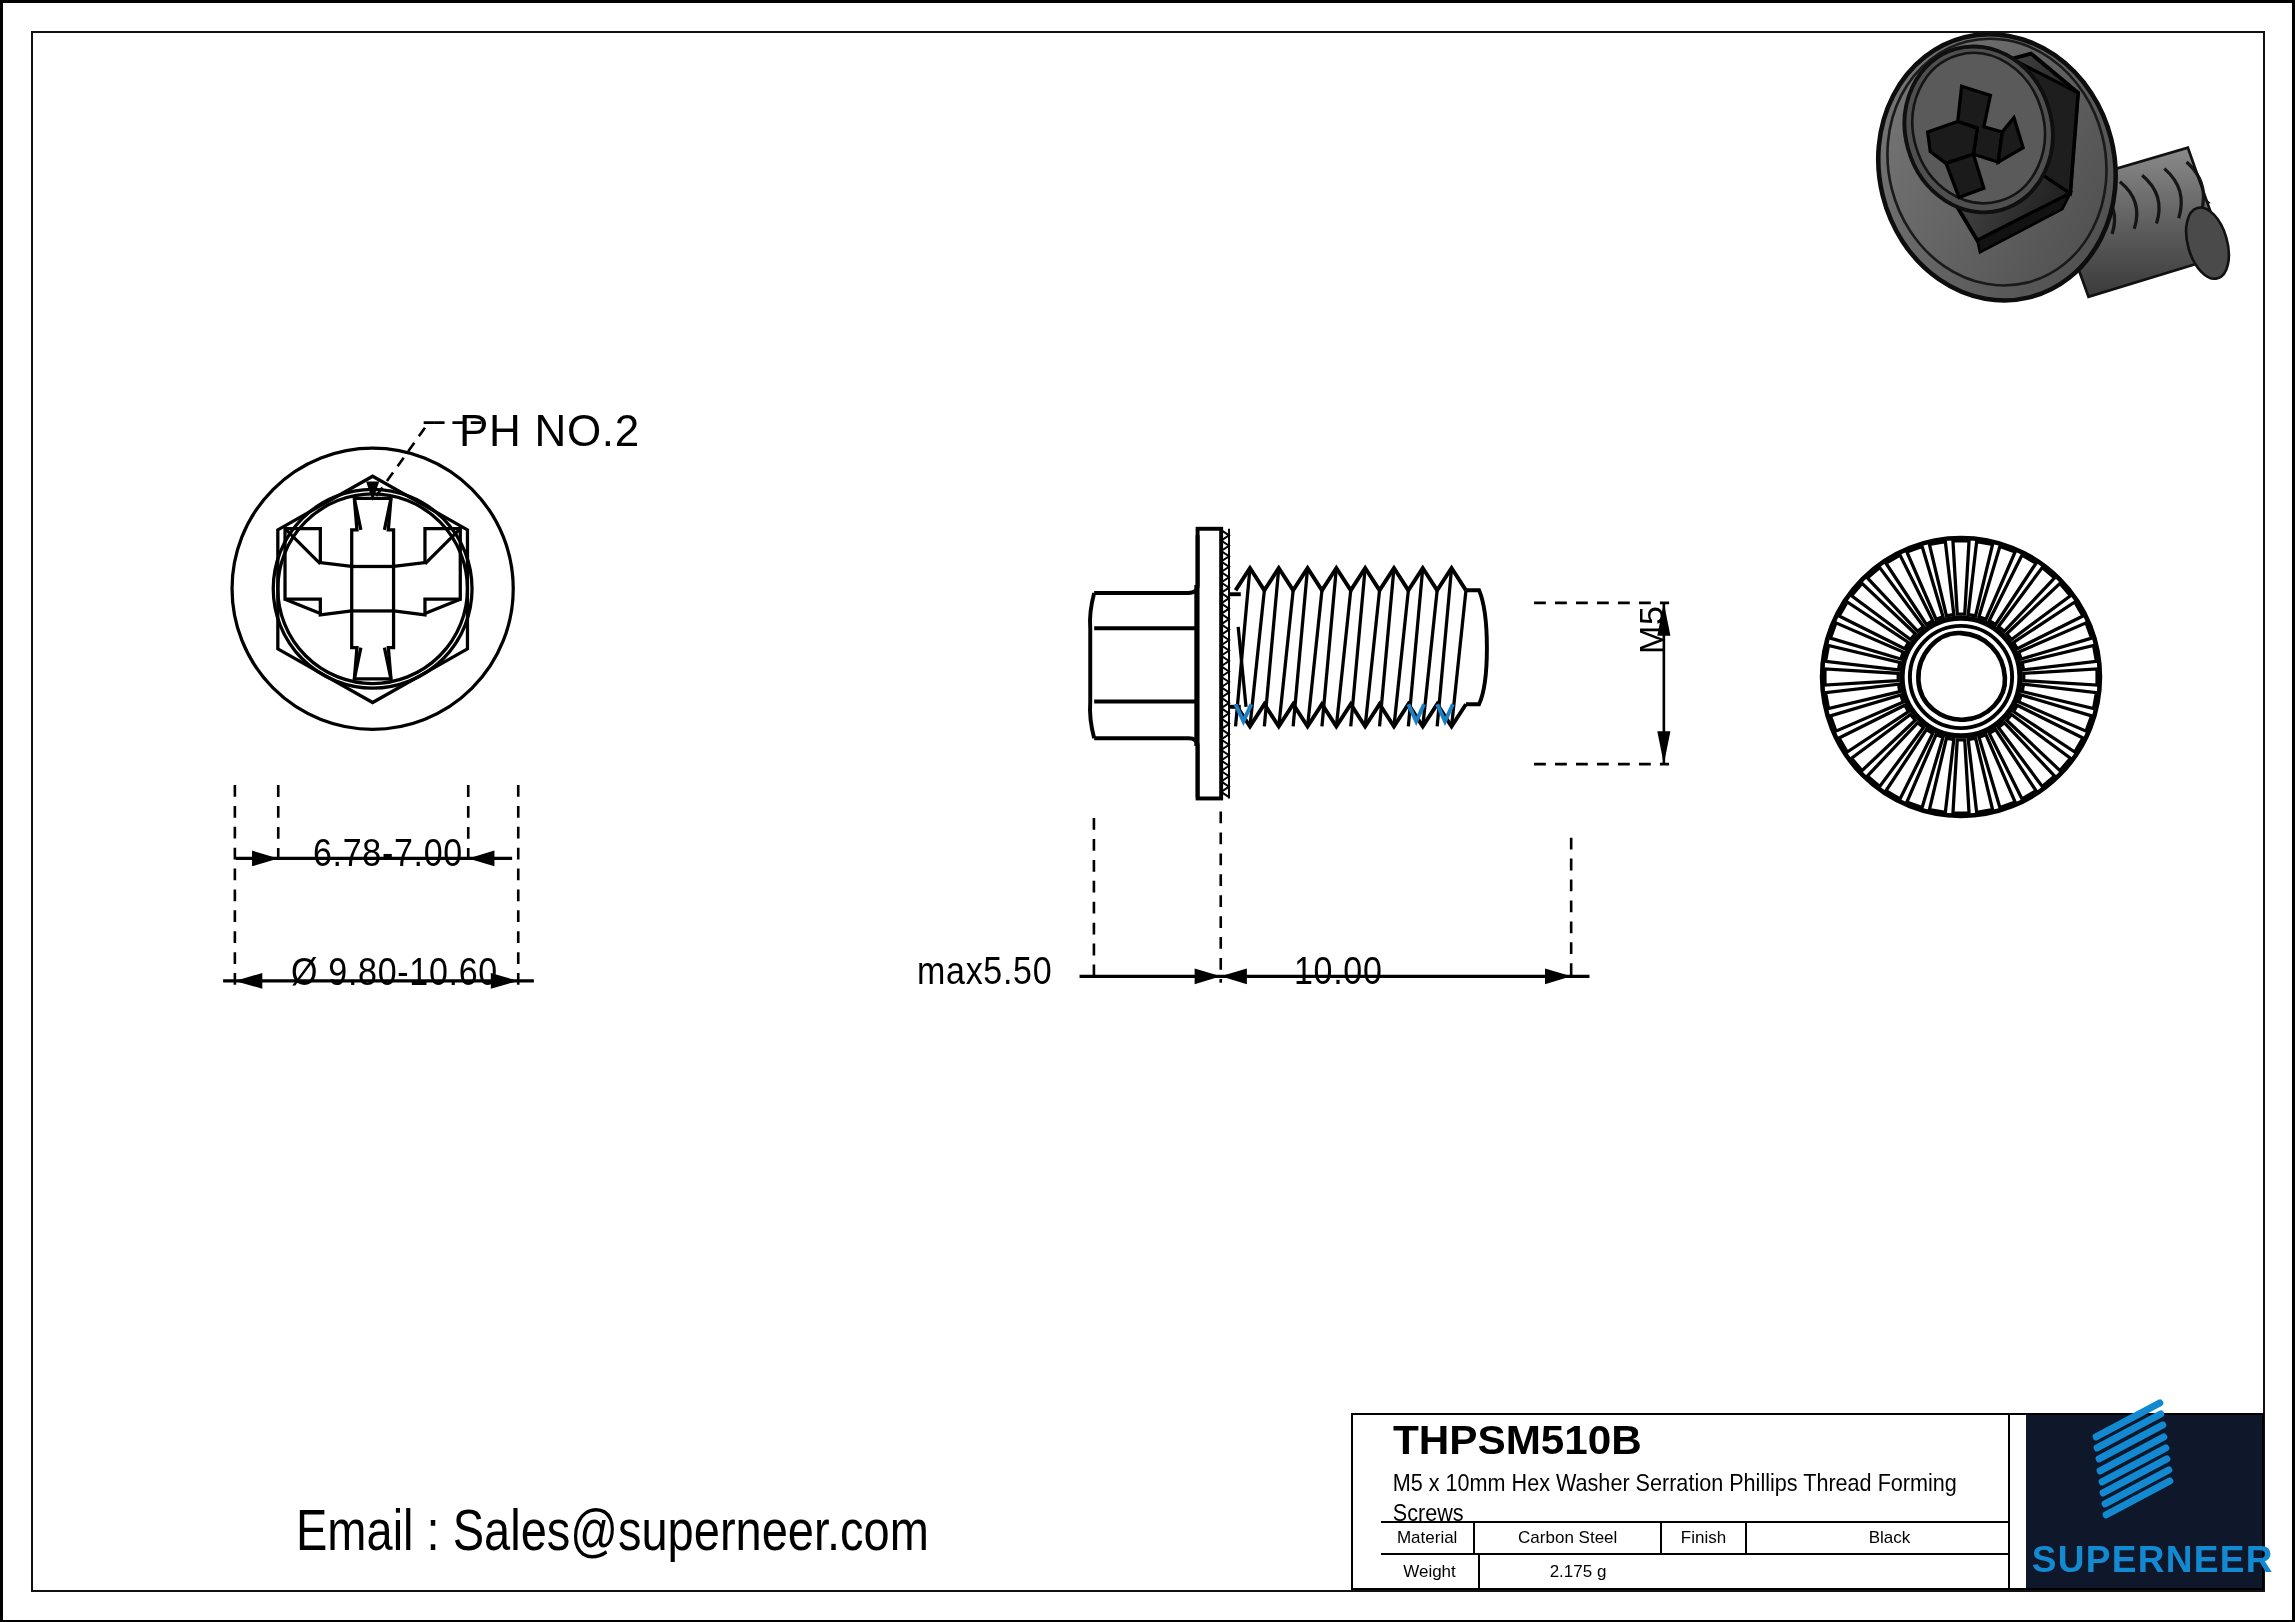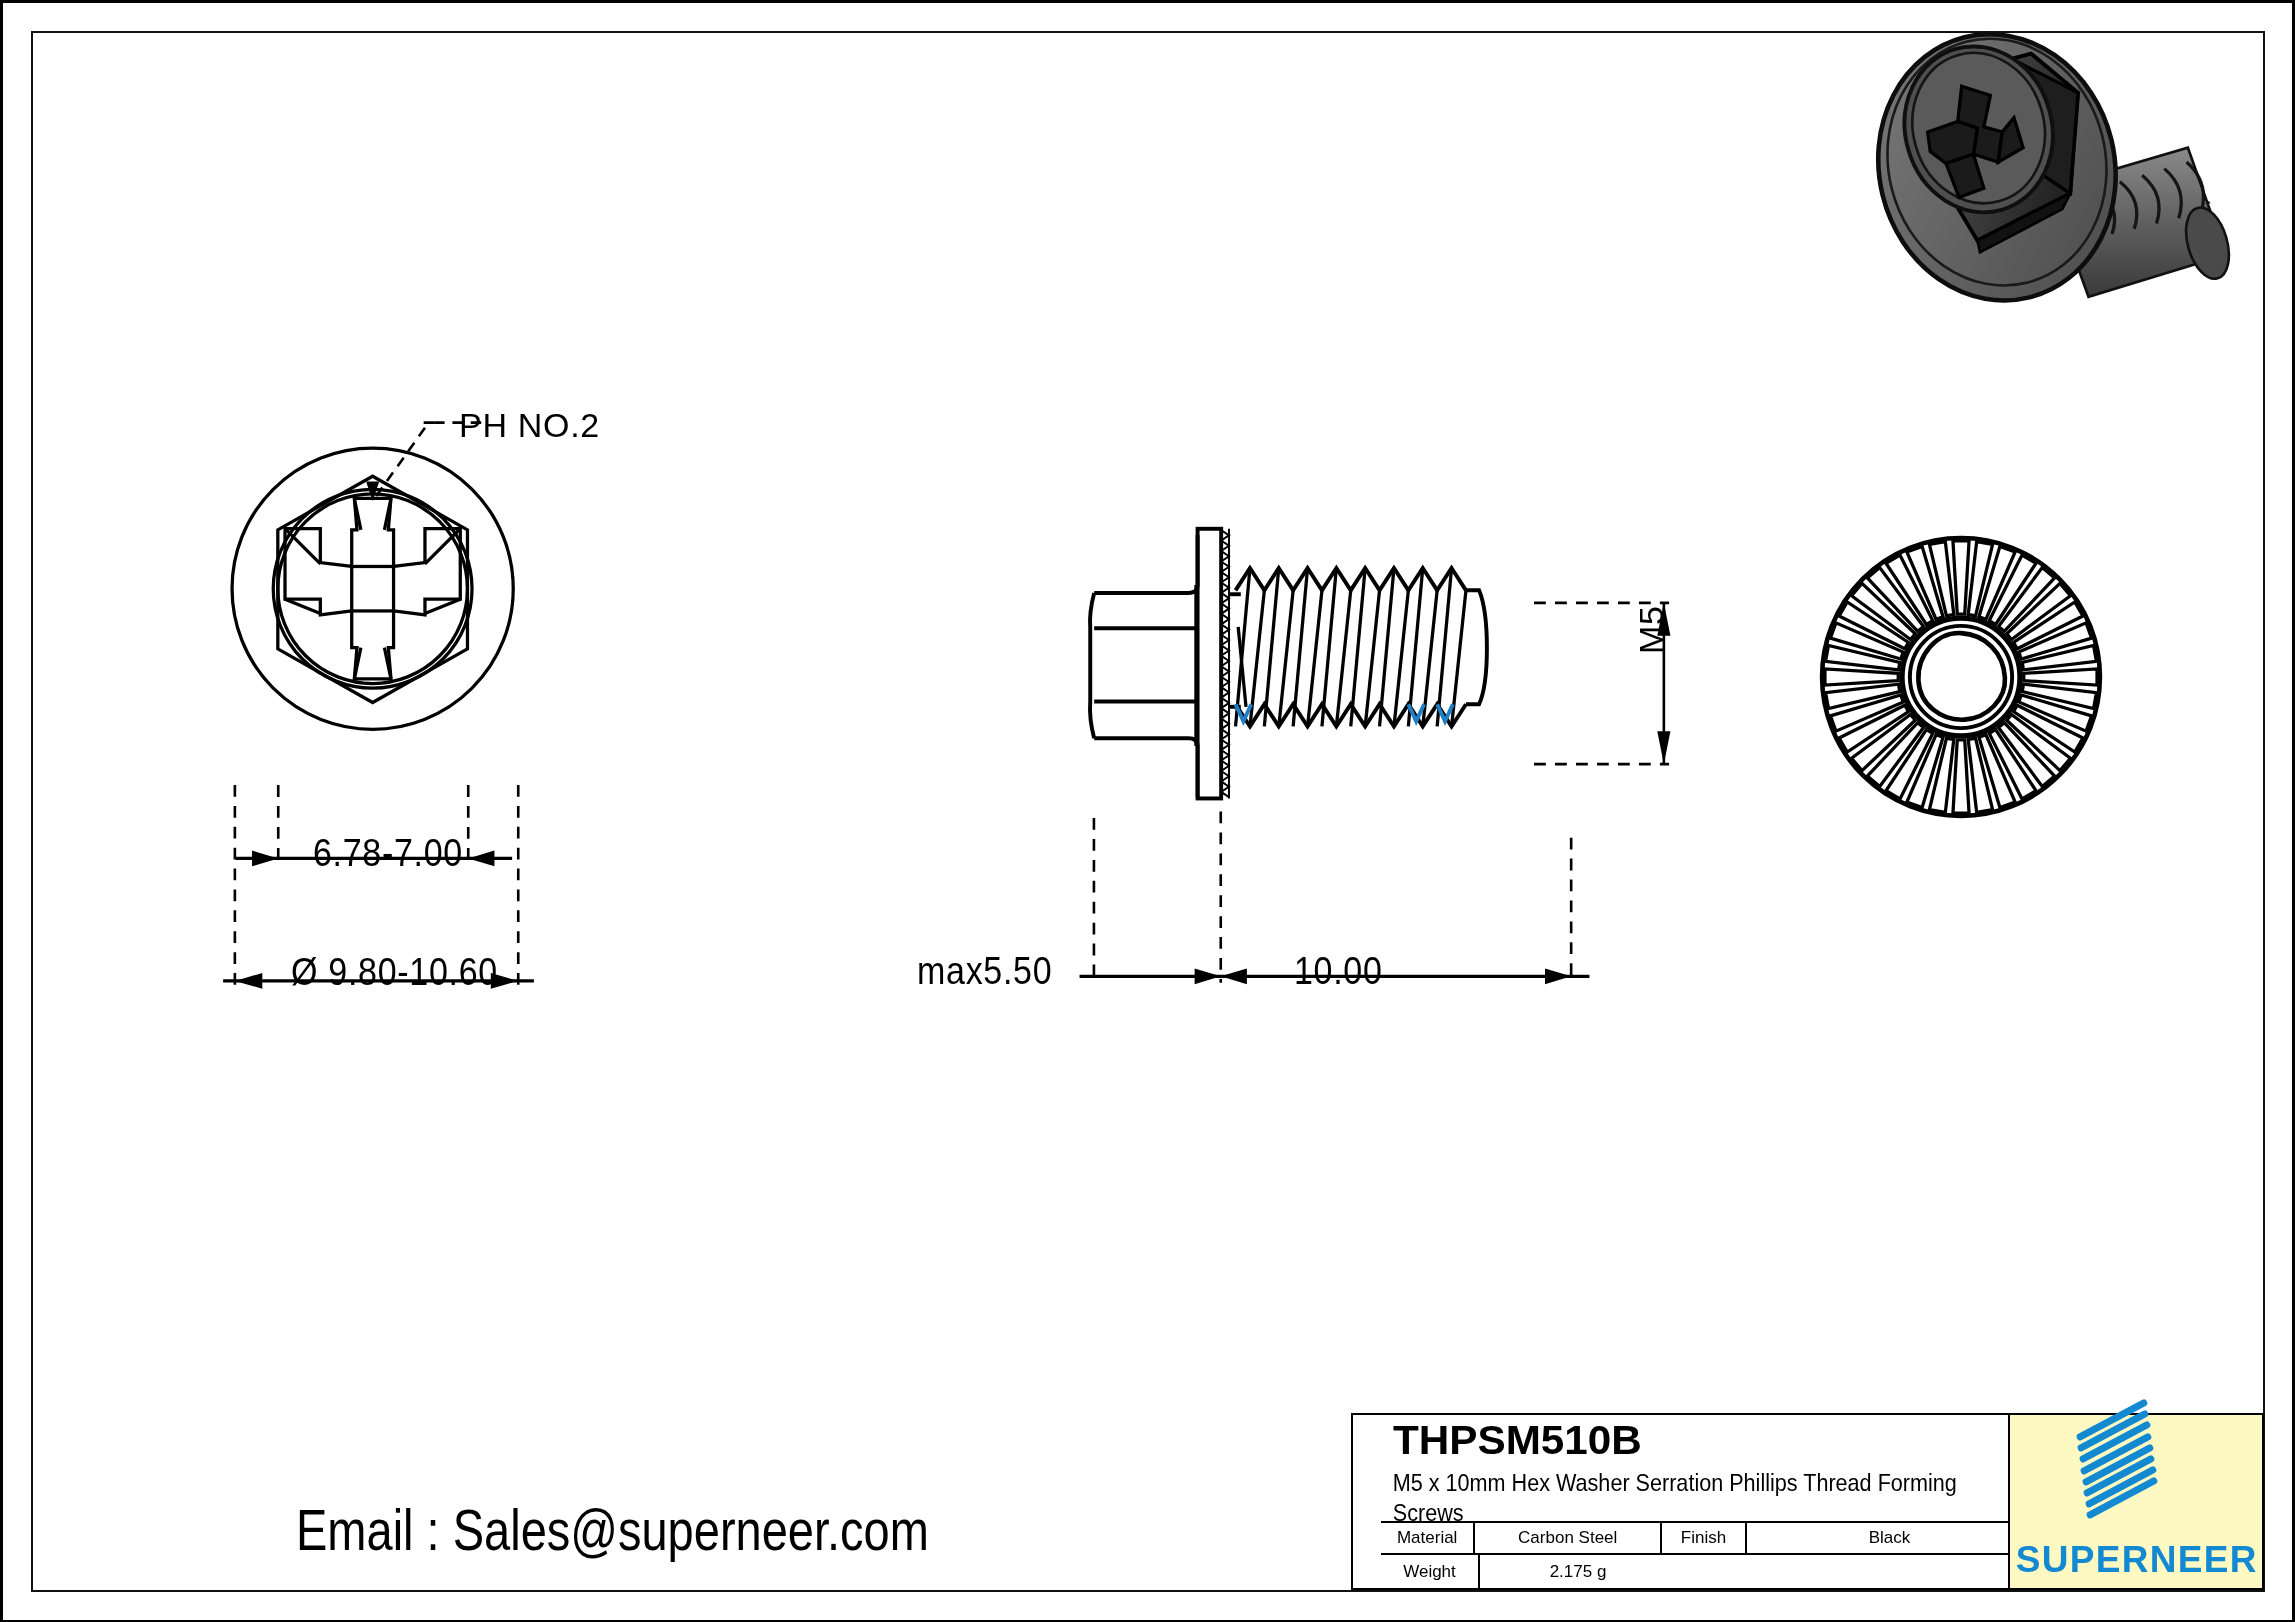--- a/index.html
+++ b/index.html
@@ -13,21 +13,21 @@
         box-sizing:border-box;}
   
   .drawing-border{position:absolute;left:31px;top:31px;
         width:2234px;height:1561px;border:2.6px solid #111;box-sizing:border-box;}
 
   .abs{position:absolute;}
   .txt{position:absolute;white-space:nowrap;font-family:"Liberation Sans","DejaVu Sans",sans-serif;}
 
   
   .dim-t{font-size:34px;letter-spacing:0.7px;}
-  .note-t{font-size:34px;letter-spacing:0.7px;text-align:right;}
+  .note-t{font-size:44px;letter-spacing:0.7px;text-align:right;}
 
   
   .tblock{position:absolute;left:1351px;top:1413px;width:913px;height:177px;
           border:2.6px solid #000;box-sizing:border-box;display:flex;background:#fff;}
   .tb-left{width:657px;height:100%;border-right:2.6px solid #000;box-sizing:border-box;
            display:flex;flex-direction:column;padding-left:28px;}
   .tb-top{flex:1 1 auto;padding:5.2px 0 0 11.8px;border-bottom:2.6px solid #000;box-sizing:border-box;}
   .tb-code{font-size:41px;font-weight:bold;letter-spacing:0px;line-height:1.02;
            font-family:"Liberation Sans","DejaVu Sans",sans-serif;
            transform:scaleX(1.03);transform-origin:left center;}
@@ -38,21 +38,21 @@
            border-right:2px solid #000;box-sizing:border-box;font-size:17px;
            transform:none;}
   .tb-cell:last-child{border-right:none;}
   .c-lbl{width:99px;}
   .c-val{width:196px;}
   .c-lbl2{width:89px;text-align:center;}
   .c-val2{width:249px;margin-left:24px;}
   .c-wide{width:555px;}
   .link{color:#1289D0;}
 
-  .tb-right{width:254px;height:100%;position:relative;background:#fef9c3;}
+  .tb-right{width:254px;height:100%;position:relative;background:#0f172a;margin-left:16px;}
   .logo-bars{position:absolute;left:63px;top:10.5px;width:131px;height:98px;}
   .logo-bars span{position:absolute;height:6.5px;border-radius:3.3px;background:#1289D0;
      transform-origin:left center;}
   .logo-word{position:absolute;left:5.2px;top:124px;width:243px;text-align:center;
      color:#1289D0;font-size:37px;font-weight:bold;letter-spacing:1.3px;
      font-family:"Liberation Sans","DejaVu Sans",sans-serif;}
 
   
   .email{position:absolute;left:296px;top:1496px;font-size:47px;letter-spacing:0px;
      transform:scaleY(1.22);transform-origin:left top;}

